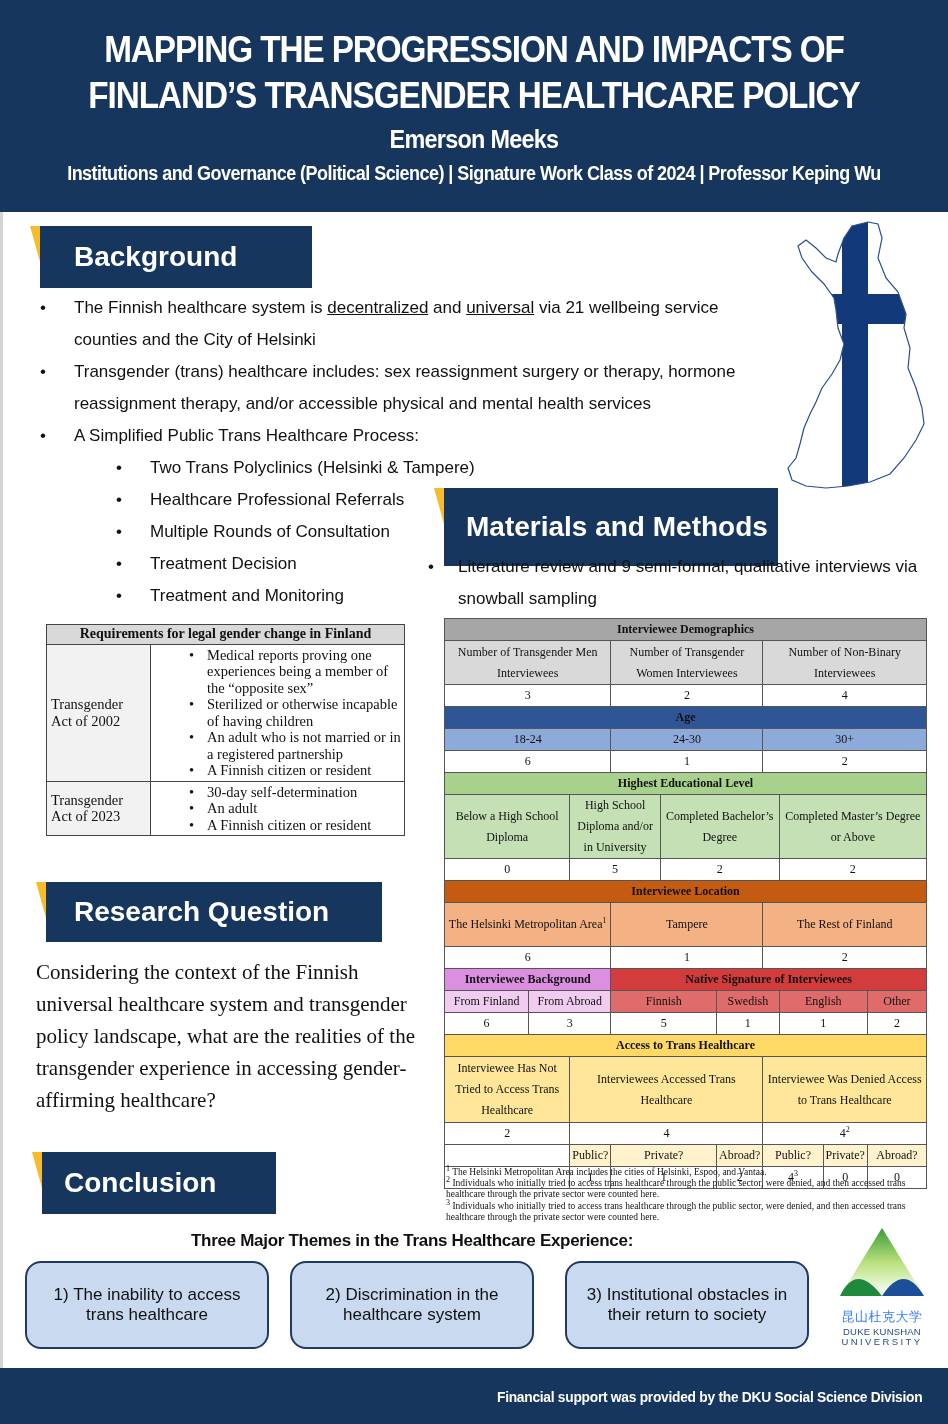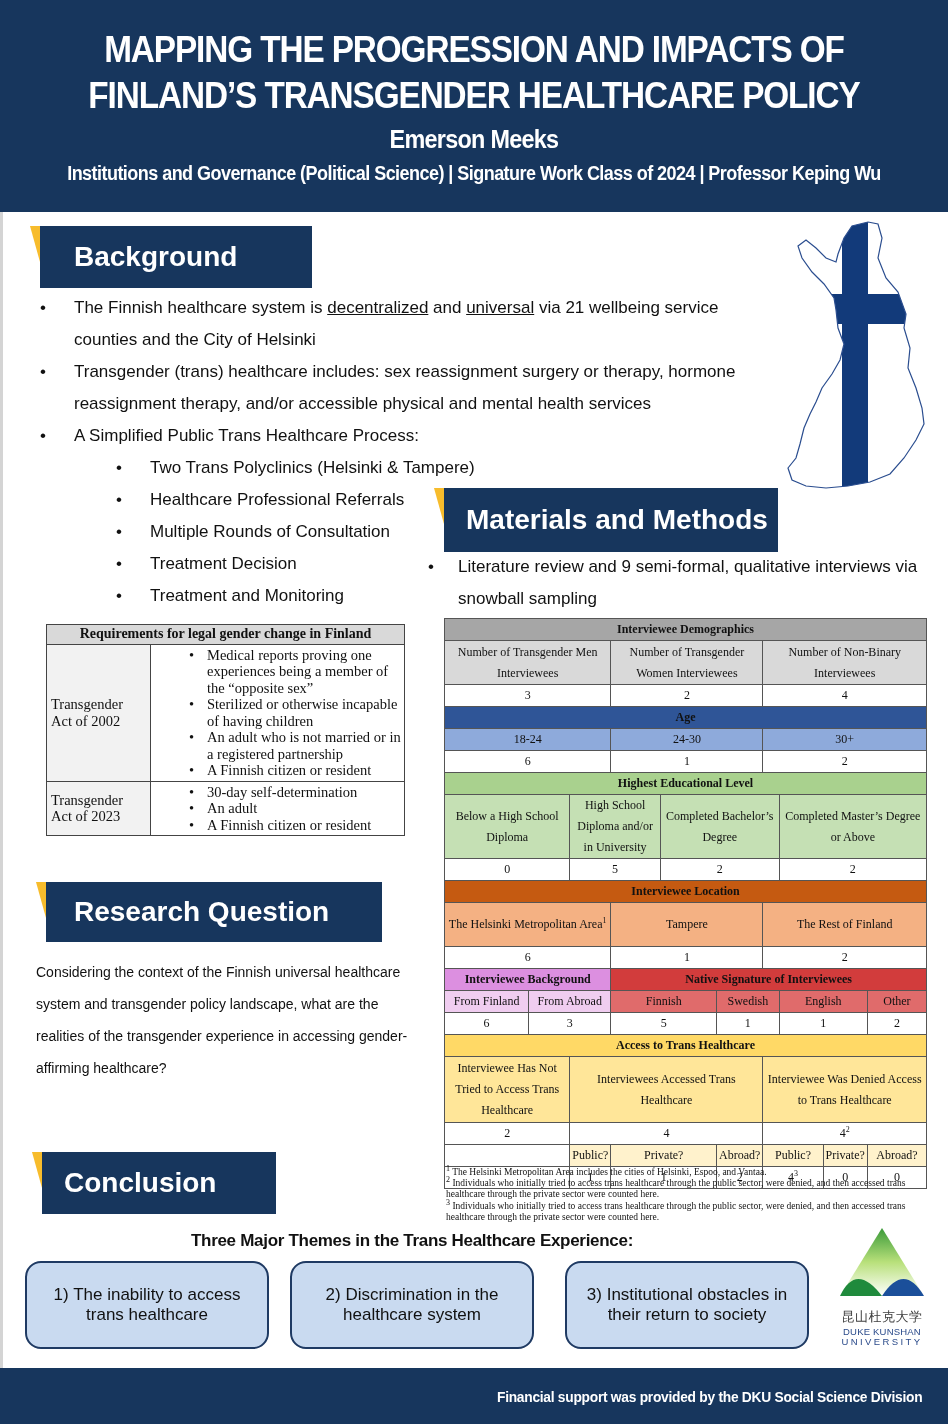--- a/index.html
+++ b/index.html
@@ -26,21 +26,21 @@
   .u { text-decoration: underline; }
 
   .req-table { position: absolute; left: 46px; top: 624px; width: 359px; border-collapse: collapse; font-family: "Liberation Serif", serif; font-size: 14.5px; line-height: 16.5px; }
   .req-table th { background: #d9d9d9; font-weight: bold; border: 1px solid #444; padding: 1px 2px; font-size: 14px; }
   .req-table td { border: 1px solid #444; vertical-align: middle; }
   .req-table td.law { background: #f2f2f2; padding: 3px 4px; width: 104px; }
   .req-table td.items { padding: 2px 2px; }
   .req-table ul li { list-style: none; position: relative; padding-left: 54px; }
   .req-table ul li::before { content: "•"; position: absolute; left: 36px; }
 
-  .rq-text { position: absolute; left: 36px; top: 956px; width: 380px; font-size: 14px; line-height: 32px; color: #111; }
+  .rq-text { position: absolute; left: 36px; top: 956px; width: 380px; font-size: 21px; line-height: 32px; color: #111; font-family: Liberation Serif, serif; }
 
   .demo { position: absolute; left: 444px; top: 618px; width: 483px; border-collapse: collapse; font-family: "Liberation Serif", serif; font-size: 12px; text-align: center; color: #111; }
   .demo td { border: 1px solid #555; padding: 0 2px; line-height: 21px; }
   .demo .hdr { font-weight: bold; height: 21px; }
   .demo .val { background: #fff; height: 22px; }
   .c-gray-h { background: #a6a6a6; }
   .c-gray { background: #d9d9d9; }
   .c-blue-h { background: #2f5597; color: #111; }
   .c-blue { background: #8eaadb; }
   .c-green-h { background: #a9d18e; }
@@ -55,21 +55,21 @@
   .c-yellow { background: #ffe699; }
   .c-yl { background: #fff2cc; }
   sup { font-size: 8px; line-height: 0; }
 
   .footnotes { position: absolute; left: 446px; top: 1167px; width: 480px; font-family: "Liberation Serif", serif; font-size: 9.5px; line-height: 11.2px; color: #111; }
 
   .themes-title { position: absolute; left: 0; top: 1231px; width: 824px; text-align: center; font-weight: bold; font-size: 17px; letter-spacing: -0.3px; }
   .theme-box { position: absolute; top: 1261px; width: 244px; height: 88px; background: #c9daf0; border: 2.5px solid #1f3a63; border-radius: 16px; display: flex; align-items: center; justify-content: center; text-align: center; font-size: 17px; line-height: 20px; color: #111; padding: 0 10px; }
 
   .logo { position: absolute; left: 834px; top: 1226px; width: 96px; height: 124px; }
-  .logo-cn { position: absolute; left: 836px; top: 1308px; width: 92px; font-family: "DejaVu Serif", serif; font-size: 13px; color: #404040; text-align: center; letter-spacing: 0.5px; }
+  .logo-cn { position: absolute; left: 836px; top: 1308px; width: 92px; font-family: "DejaVu Serif", serif; font-size: 13px; color: #3b82f6; text-align: center; letter-spacing: 0.5px; }
   .logo-en1 { position: absolute; left: 836px; top: 1326px; width: 92px; font-size: 9.5px; color: #2a4a8a; text-align: center; letter-spacing: 0.2px; }
   .logo-en2 { position: absolute; left: 836px; top: 1336px; width: 92px; font-size: 9.5px; color: #2a4a8a; text-align: center; letter-spacing: 2.4px; }
 
   .footer { position: absolute; left: 0; top: 1368px; width: 948px; height: 56px; background: #17365d; }
   .footer-text { position: absolute; right: 26px; top: 20px; color: #fff; font-weight: bold; font-size: 15px; letter-spacing: -0.3px; transform: scaleX(0.92); transform-origin: right; }
 </style>
 </head>
 <body>
 
 <div class="header">
@@ -139,21 +139,21 @@
 </tbody>
   </table>
 
 <div class="sec-tri" style="left:36px;top:882px;"></div>
 <div class="sec-head" style="left:46px;top:882px;width:336px;height:60px;padding-left:28px;">
   <span>Research Question</span>
 </div>
 <div class="rq-text">Considering the context of the Finnish universal healthcare system and transgender policy landscape, what are the realities of the transgender experience in accessing gender-affirming healthcare?</div>
 
 <div class="sec-tri" style="left:434px;top:488px;"></div>
-<div class="sec-head" style="left:444px;top:488px;width:334px;height:64px;padding-left:22px;">
+<div class="sec-head" style="left:444px;top:488px;width:334px;height:78px;padding-left:22px;">
   <span>Materials and Methods</span>
 </div>
 <ul class="bullets" style="left:428px;top:551px;width:492px;">
   <li style="padding-left:30px;">Literature review and 9 semi-formal, qualitative interviews via snowball sampling</li>
 </ul>
 
 <table class="demo">
   <colgroup>
     <col style="width:89px">
       <col style="width:46px">

